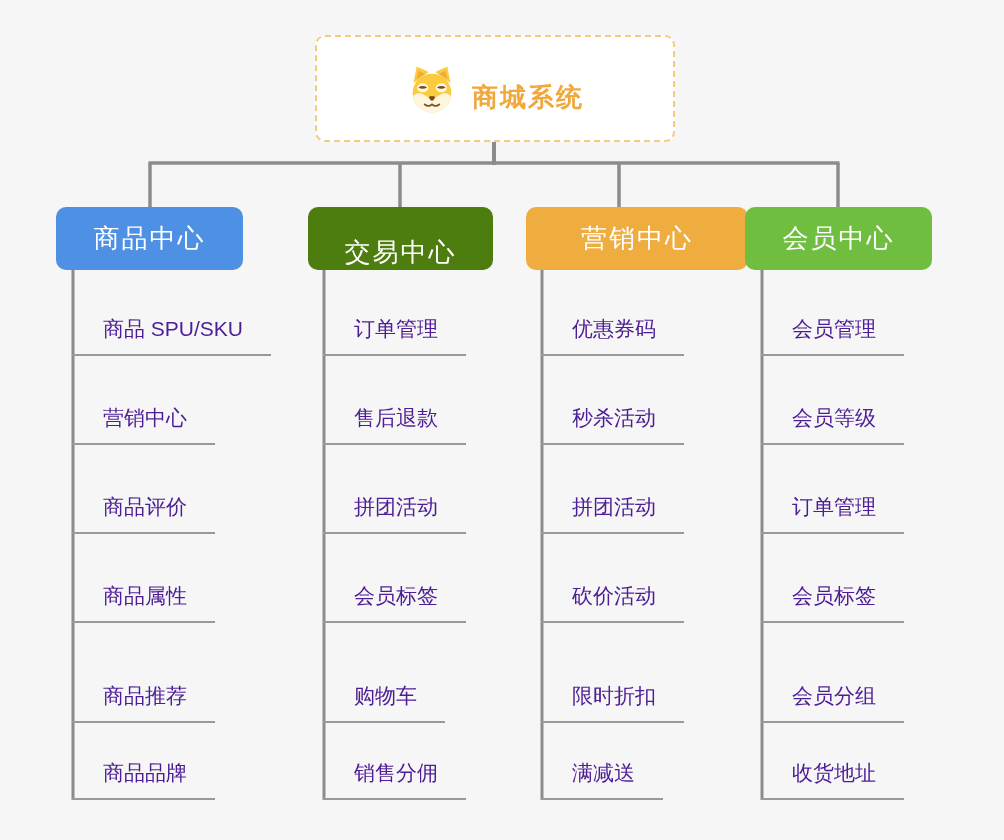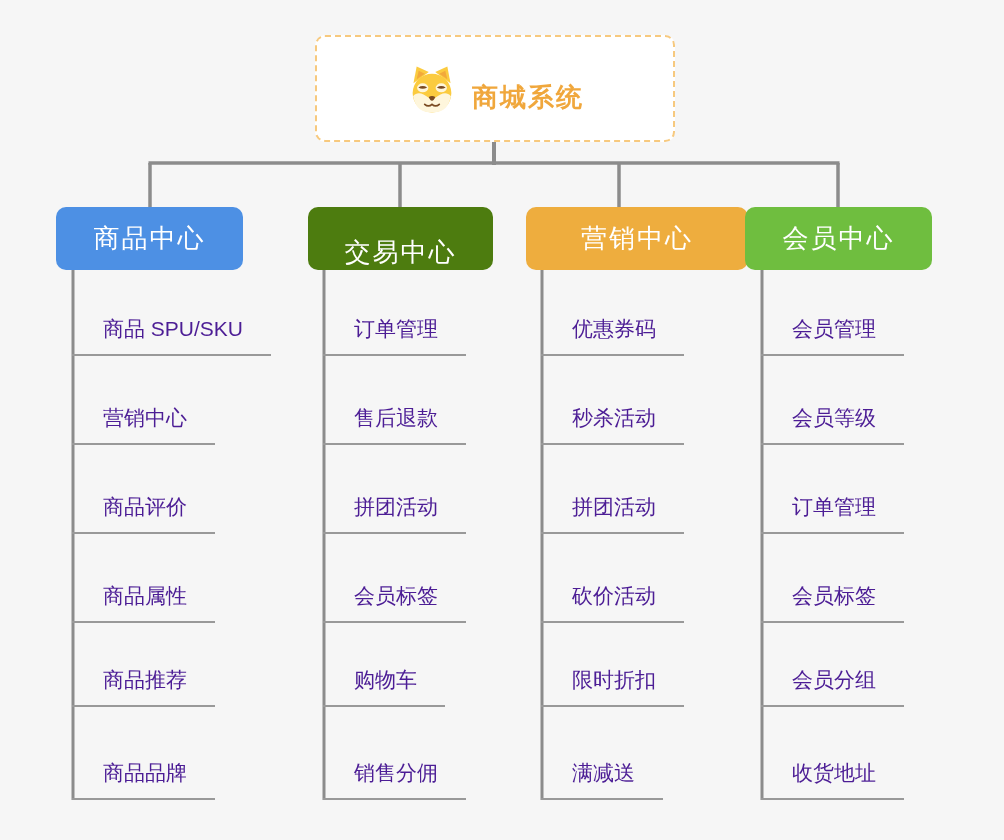--- a/index.html
+++ b/index.html
@@ -23,21 +23,21 @@
   .bh1{left:308px;width:185px;background:#4d7c0f;align-items:flex-end;}
   .bh2{left:526px;width:222px;background:#EEAD3E;}
   .bh3{left:745px;width:187px;background:#6FBE3F;}
   .branch-col{position:absolute;top:270px;width:250px;height:540px;}
   .bc0{left:72px;} .bc1{left:323px;} .bc2{left:541px;} .bc3{left:761px;}
   .leaf{
     position:absolute;left:0;display:inline-block;white-space:nowrap;
     font-size:21px;color:#4c1d95;line-height:28px;
     padding:0 28px 11px 31px;border-bottom:2px solid #999999;
   }
-  .l0{top:45px;} .l1{top:134px;} .l2{top:223px;} .l3{top:312px;} .l4{top:396px;text-align:center;} .l5{top:489px;}
+  .l0{top:45px;} .l1{top:134px;} .l2{top:223px;} .l3{top:312px;} .l4{top:412px;text-align:center;} .l5{top:489px;}
 </style>
 </head>
 <body>
 
 <div class="canvas">
 
   <svg class="connectors" viewBox="0 0 1004 840" xmlns="http://www.w3.org/2000/svg">
 
     <line x1="494" y1="140" x2="494" y2="165" stroke="#8C8C8C" stroke-width="4"></line>
 

